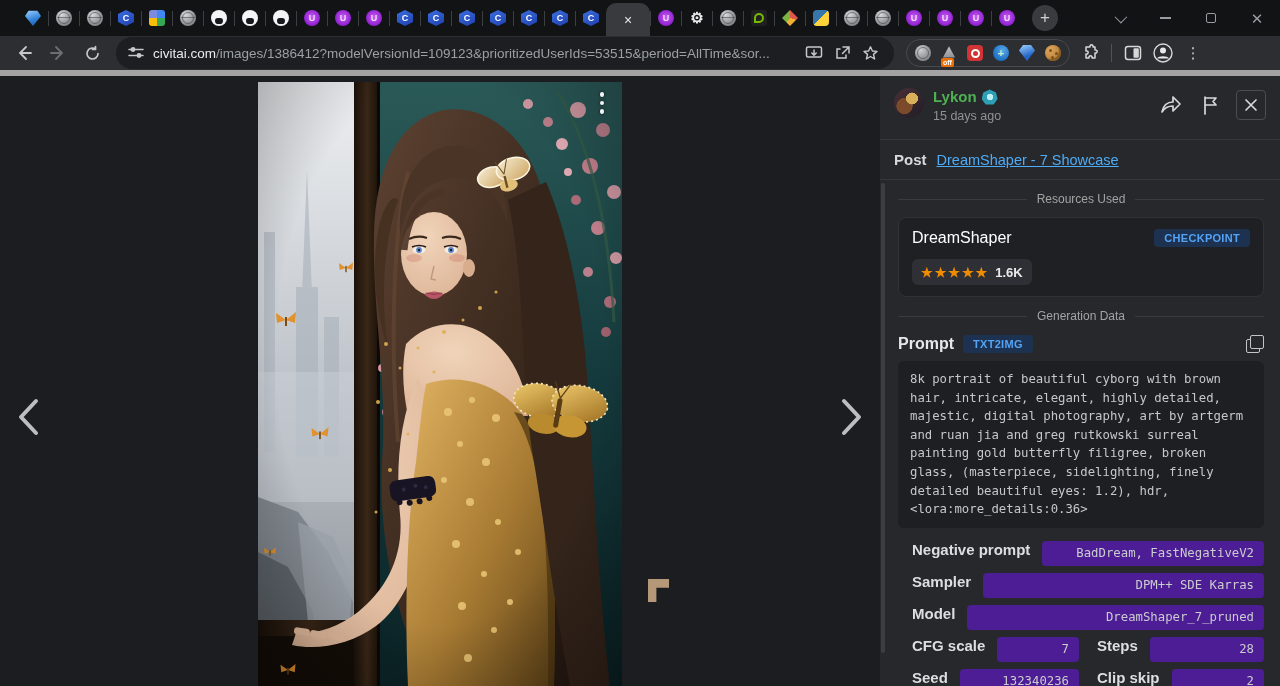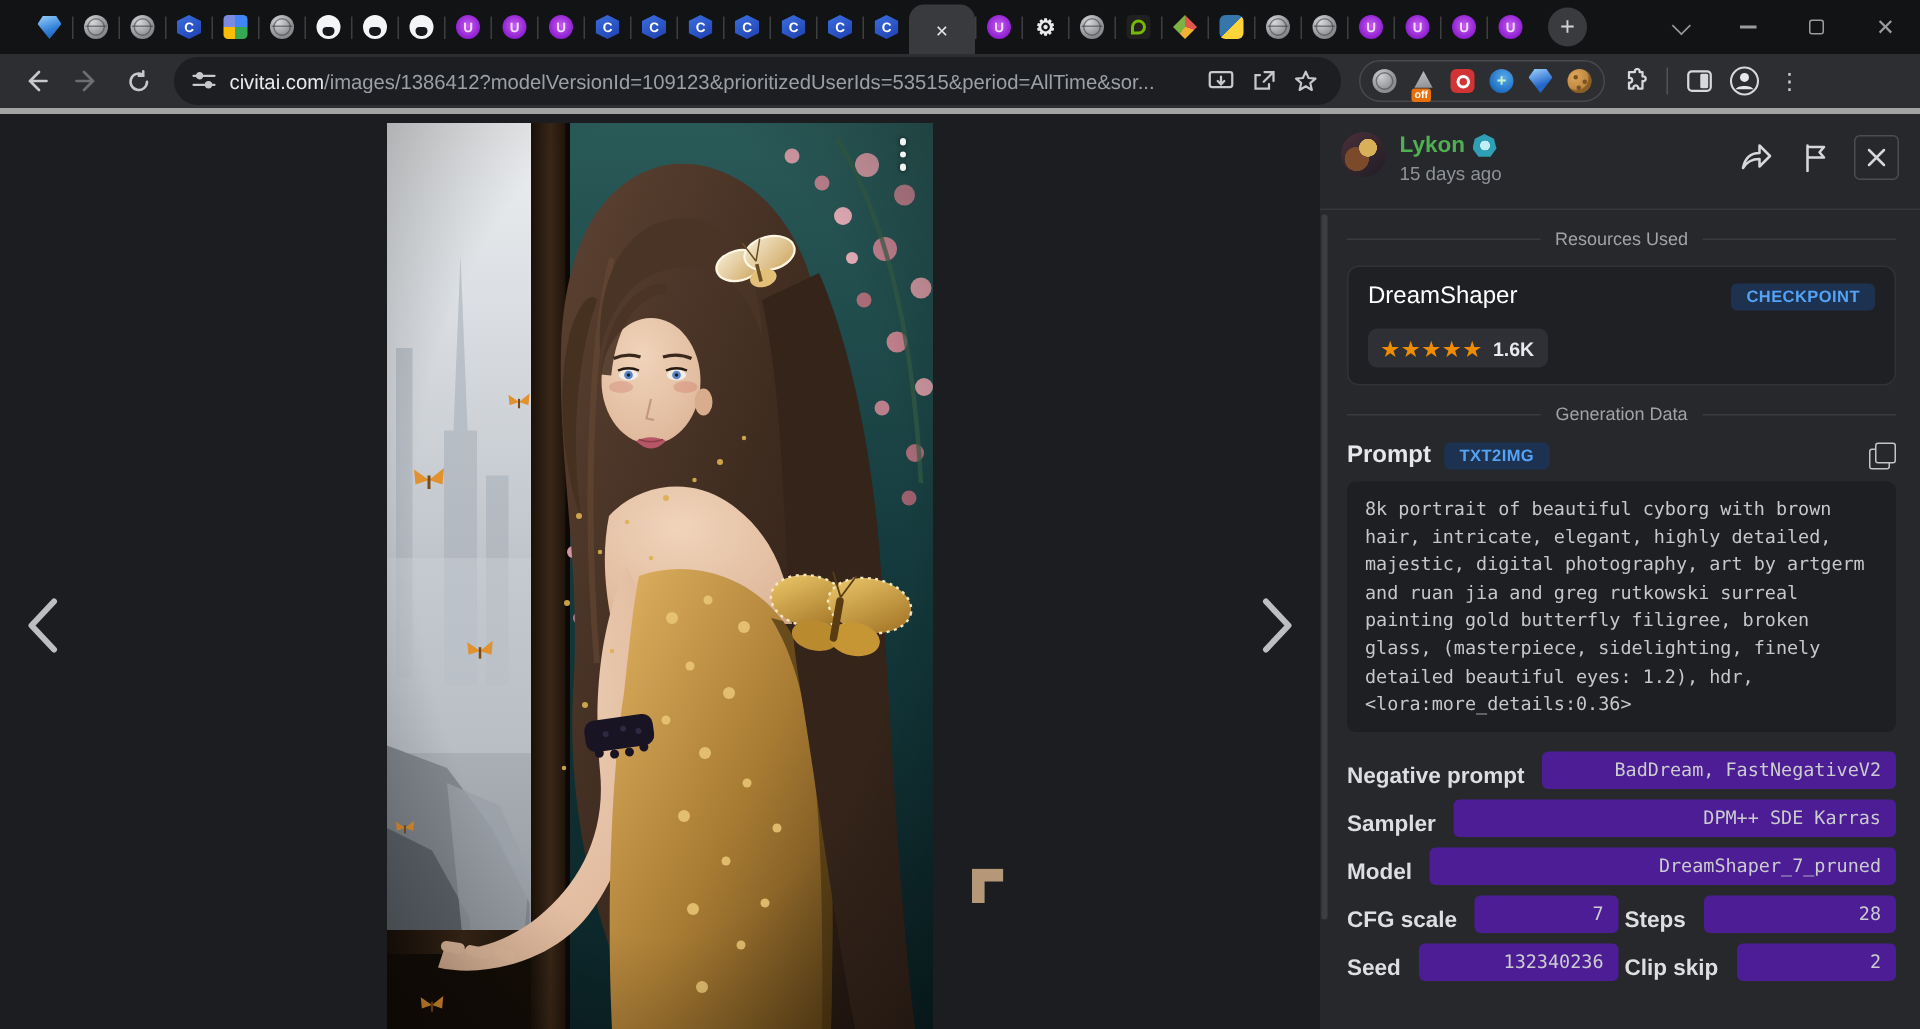--- a/index.html
+++ b/index.html
@@ -43,21 +43,21 @@
                  color:#f2dcff; font-size:9px; }
   .fi-gear { color:#e9eaec; font-size:15px; }
   .fi-nvidia { border-radius:3px; background:#202020; }
   .fi-nvidia::before { content:""; position:absolute; inset:3px; border:2px solid #76b900; border-radius:50% 50% 50% 0; }
   .fi-gitlogo { background:conic-gradient(#e2574c 0 30%,#f2b134 0 60%,#7cb342 0);
                 clip-path:polygon(50% 0,100% 50%,50% 100%,0 50%); }
   .fi-python { border-radius:4px; background:linear-gradient(135deg,#3776ab 50%,#ffd43b 50%); }
 
   
   .toolbar { height:40px; background:#2d2e31; display:flex; align-items:center; padding:16px 8px; gap:2px;
-             border-bottom:4px solid #a3a3a3; flex:0 0 40px; }
+             border-bottom:6px solid #a3a3a3; flex:0 0 40px; }
   .nav-ico { width:32px; height:32px; display:flex; align-items:center; justify-content:center; border-radius:50%; }
   .nav-ico svg { display:block; }
   .omnibox { flex:0 0 778px; height:32px; background:#1d1e21; border-radius:16px; display:flex;
              align-items:center; padding:0 10px 0 12px; margin:0 6px; min-width:0; }
   .site-info { display:flex; align-items:center; margin-right:9px; flex:0 0 auto; }
   .url { font-size:13.5px; white-space:nowrap; overflow:hidden; flex:1 1 auto; min-width:0; }
   .url .host { color:#e8eaed; }
   .url .rest { color:#9aa0a6; }
   .box-ico { width:28px; height:28px; display:flex; align-items:center; justify-content:center; flex:0 0 auto; }
   .ext-shelf { display:flex; align-items:center; height:28px; border:1px solid #48494d; border-radius:14px;
@@ -147,21 +147,21 @@
   .prompt-label { color:#e6e7e9; font-size:16px; font-weight:bold; }
   .copy-ico { margin-left:auto; width:18px; height:18px; position:relative; cursor:pointer; }
   .copy-ico::before { content:""; position:absolute; left:0; bottom:0; width:12px; height:12px;
                       border:1.5px solid #c3c4c6; border-radius:2px; }
   .copy-ico::after { content:""; position:absolute; right:0; top:0; width:12px; height:12px;
                      border:1.5px solid #c3c4c6; border-radius:2px; background:#26282c; }
   .prompt-box { margin-top:8px; background:#1d1f22; border-radius:6px; padding:9px 12px;
                 font-family:"DejaVu Sans Mono", monospace; font-size:12.3px; line-height:18.6px; color:#c6c7c9; }
 
   .fields { margin-top:13px; display:flex; flex-direction:column; gap:7px; }
-  .field-row { display:flex; align-items:flex-end; }
+  .field-row { display:flex; align-items:flex-start;margin-left:14px; }
   .field-grid { display:grid; grid-template-columns:1fr 1fr; gap:4px; }
   .f-label { color:#dcdee0; font-size:15px; font-weight:bold; white-space:nowrap; }
   .f-val { flex:1; margin-left:12px; background:#4c1d95; border-radius:4px; padding:4px 10px; min-height:25px;
            font-family:"DejaVu Sans Mono", monospace; font-size:12.3px; color:#cbccce; text-align:right;
            white-space:nowrap; overflow:hidden; display:flex; align-items:center; justify-content:flex-end; }
 
   svg.sico { display:block; }
 </style>
 </head>
 <body>
@@ -672,20 +672,24 @@
               </svg>
           </div>
           <div class="hdr-ico close-btn">
             <svg class="sico" width="14" height="14" viewBox="0 0 14 14">
                 <path d="M2 2 L12 12 M12 2 L2 12" stroke="#d6d7d9" stroke-width="1.7" stroke-linecap="round"></path>
               </svg>
           </div>
         </div>
       </div>
 
+      <div class="post-row">
+        <span class="post-label">Post</span>
+        <span class="post-link">DreamShaper - 7 Showcase</span>
+      </div>
 
       <div class="sb-scroll">
         <div class="sb-thumb"></div>
 
         <div class="divider">Resources Used</div>
 
         <div class="res-card">
           <div class="res-top">
             <span class="res-name">DreamShaper</span>
             <span class="chip">CHECKPOINT</span>

